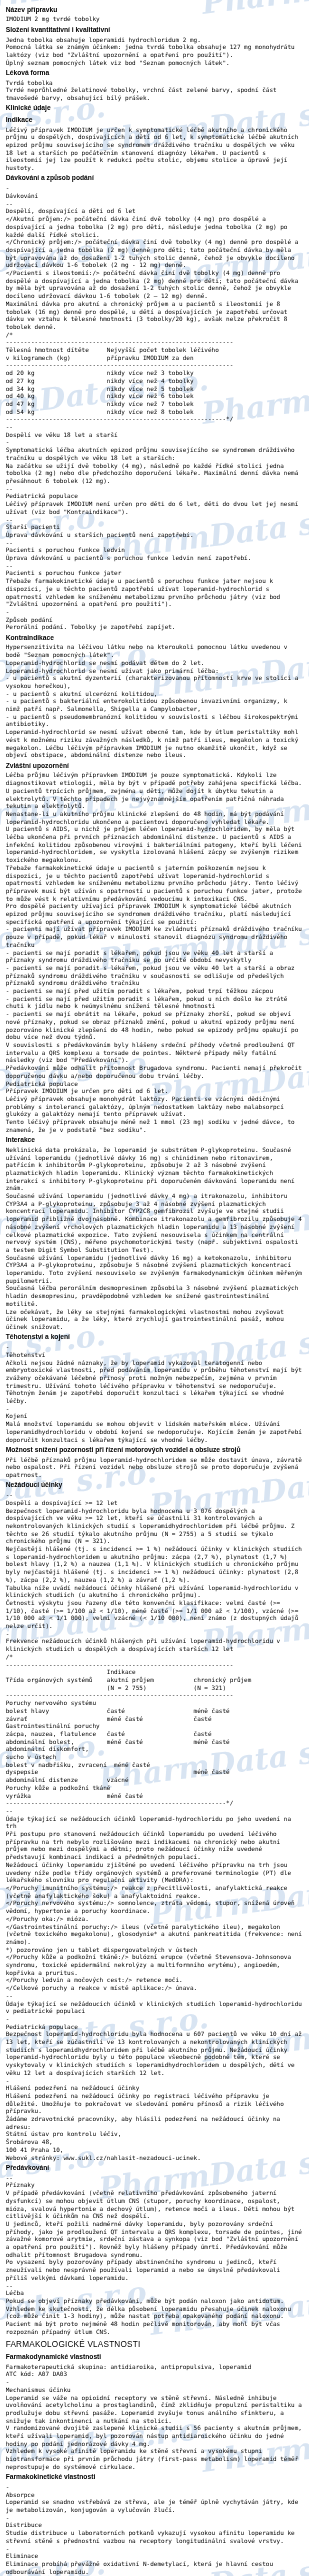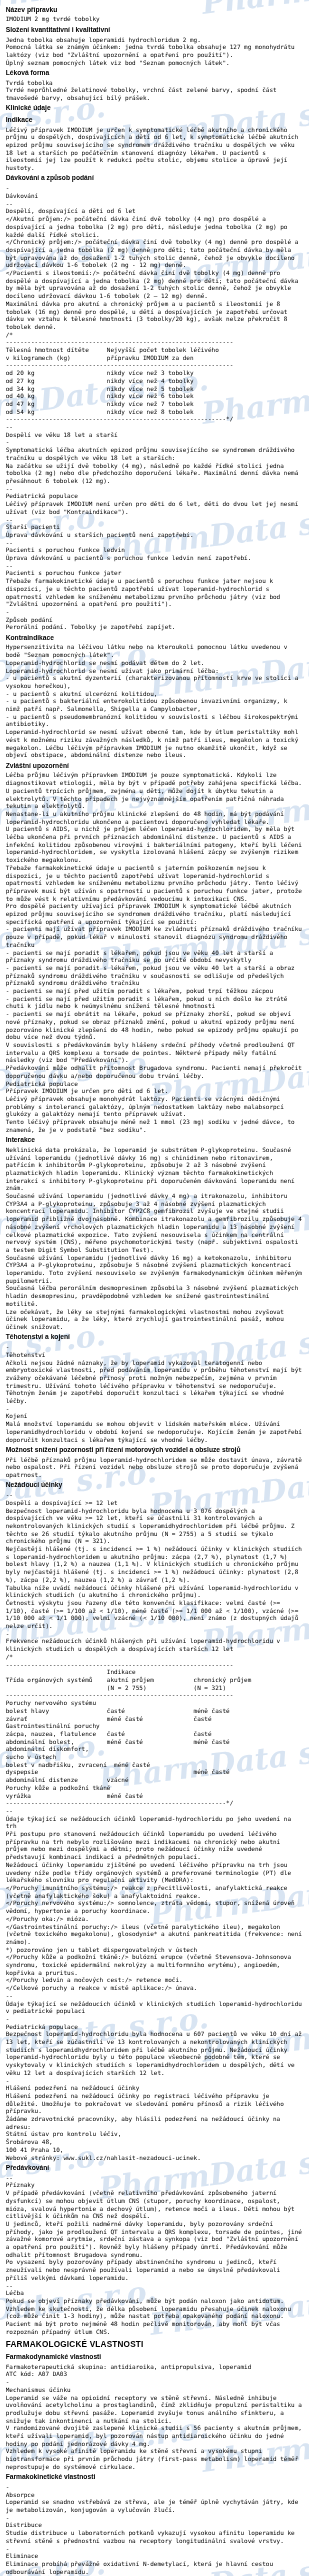--- a/index.html
+++ b/index.html
@@ -10,21 +10,21 @@
             pointer-events:none;z-index:0}
   .wm{position:absolute;font-family:"DejaVu Serif",serif;font-style:italic;font-weight:bold;
       font-size:30px;opacity:.55;transform:rotate(-7deg);white-space:nowrap}
   main{position:relative;z-index:1;padding:3.1px 5.2px 13.4px 5.7px}
   .para{font-family:"DejaVu Sans Mono",monospace;font-size:6px;line-height:7.7px;
         margin:0;white-space:pre-wrap;word-wrap:break-word;max-width:299px}
   .ascii{font-family:"DejaVu Sans Mono",monospace;font-size:6px;line-height:7.7px;
          margin:0;white-space:pre}
   .heading{font-family:"Liberation Sans",sans-serif;font-weight:bold;font-size:6.7px;
            line-height:8.8px;margin:2.6px 0 1px}
-  .bigheading{font-family:"Liberation Sans",sans-serif;font-weight:bold;font-size:8.2px;
+  .bigheading{font-family:"Liberation Sans",sans-serif;font-weight:normal;font-size:8.2px;
               line-height:10.8px;margin:4.1px 0 1.5px;letter-spacing:0.2px}
 </style>
 </head>
 <body>
 
 <div class="wm-layer">
     <span class="wm" style="left: -72px; top: -31px; color: rgb(185, 207, 232);">PharmData s.r.o.</span>
     <span class="wm" style="left: 201px; top: -31px; color: rgb(185, 207, 232);">PharmData s.r.o.</span>
     <span class="wm" style="left: -175px; top: 106px; color: rgb(185, 207, 232);">PharmData s.r.o.</span>
     <span class="wm" style="left: 98px; top: 106px; color: rgb(185, 207, 232);">PharmData s.r.o.</span>

